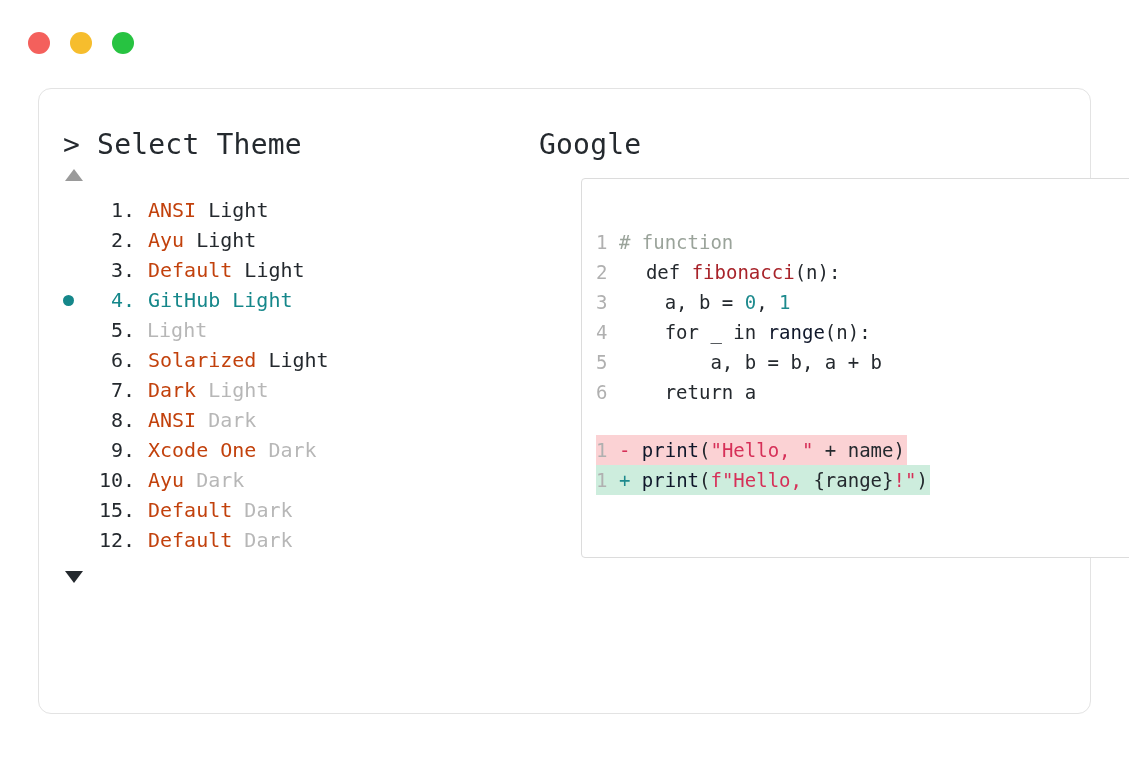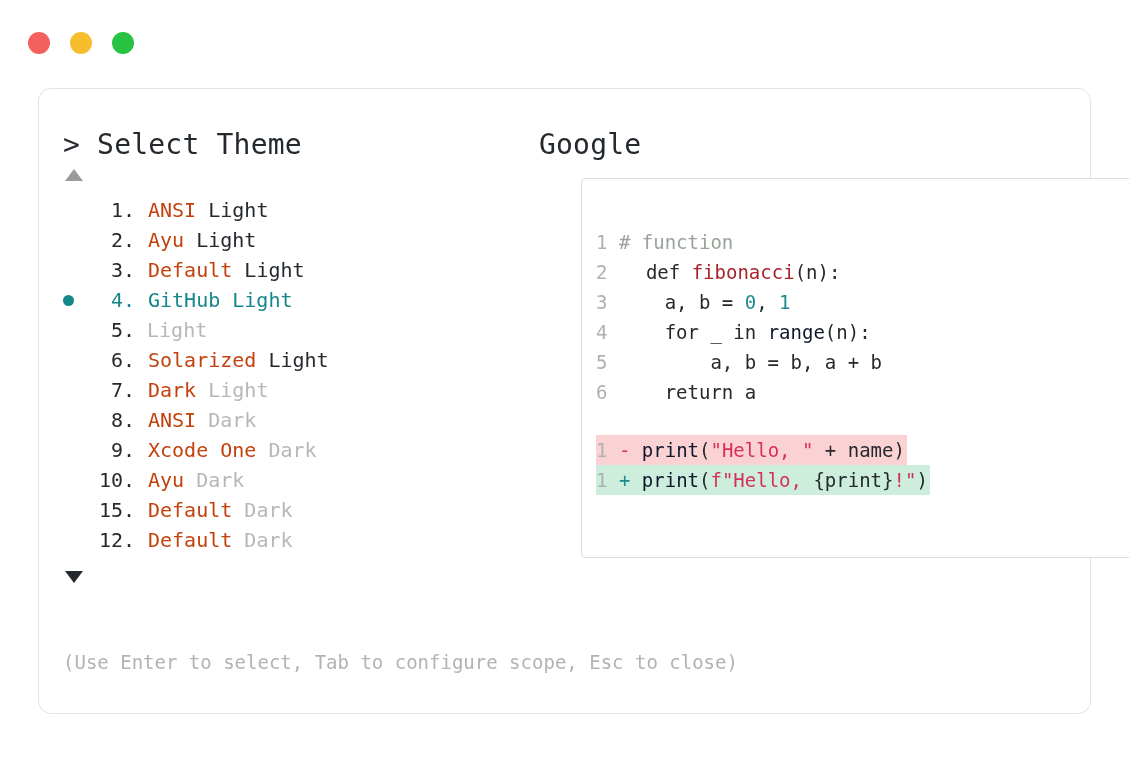--- a/index.html
+++ b/index.html
@@ -247,21 +247,20 @@
       <div class="arrow-down"></div>
     </div>
 
     <div class="right-col">
       <div class="section-title">Google</div>
 
       <div class="preview-panel">
         <div class="code"><span class="code-line"><span class="ln">1</span><span> </span><span class="c-comment"># function</span></span><span class="code-line"><span class="ln">2</span><span> </span><span class="c-kw">def </span><span class="c-fn">fibonacci</span><span class="c-punct">(n):</span></span><span class="code-line"><span class="ln">3</span><span> </span><span class="c-plain">    a, b = </span><span class="c-num">0</span><span class="c-plain">, </span><span class="c-num">1</span></span><span class="code-line"><span class="ln">4</span><span> </span><span class="c-plain">    for _ in </span><span class="c-builtin">range</span><span class="c-punct">(n):</span></span><span class="code-line"><span class="ln">5</span><span> </span><span class="c-plain">        a, b = b, a + b</span></span><span class="code-line"><span class="ln">6</span><span> </span><span class="c-plain">    return a</span></span></div>
         <div class="diff-block">
             <div><span class="diff-line diff-del" style="background: rgb(251, 210, 212);"><span class="ln">1</span><span> </span><span class="sign-del">-</span><span> </span><span class="c-builtin">print</span><span class="c-punct">(</span><span class="c-str">"Hello, "</span><span class="c-plain"> + name)</span></span></div>
-            <div><span class="diff-line diff-add" style="background: rgb(205, 237, 221);"><span class="ln">1</span><span> </span><span class="sign-add">+</span><span> </span><span class="c-builtin">print</span><span class="c-punct">(</span><span class="c-str">f"Hello, </span><span class="c-plain">{print}</span><span class="c-str">!"</span><span class="c-punct">)</span></span></div>
+            <div><span class="diff-line diff-add" style="background: rgb(205, 237, 221);"><span class="ln">1</span><span> </span><span class="sign-add">+</span><span> </span><span class="c-builtin">print</span><span class="c-punct">(</span><span class="c-str">f"Hello, </span><span class="c-plain">{range}</span><span class="c-str">!"</span><span class="c-punct">)</span></span></div>
           </div>
       </div>
     </div>
 
-    <div class="hint">(Use Enter to select, Tab to configure scope, Esc to close)</div>
 
   </div>
 </div>
 
 </body></html>

